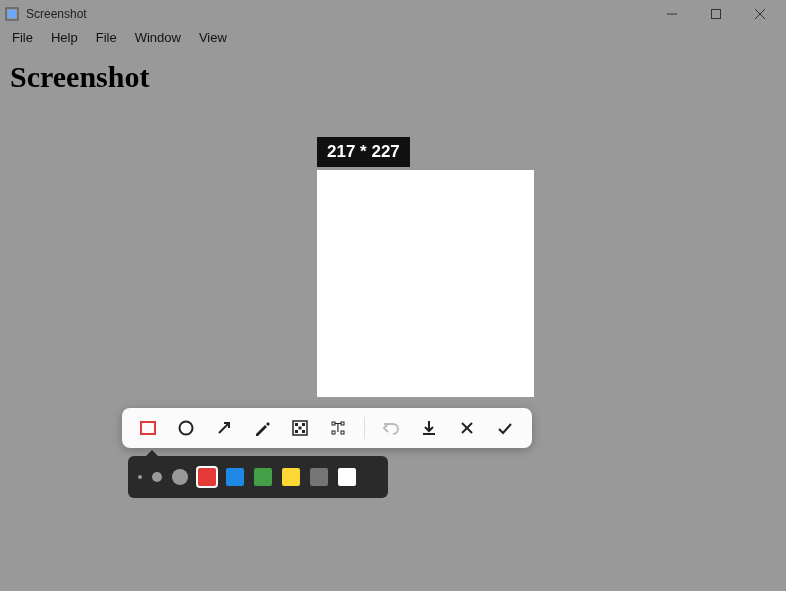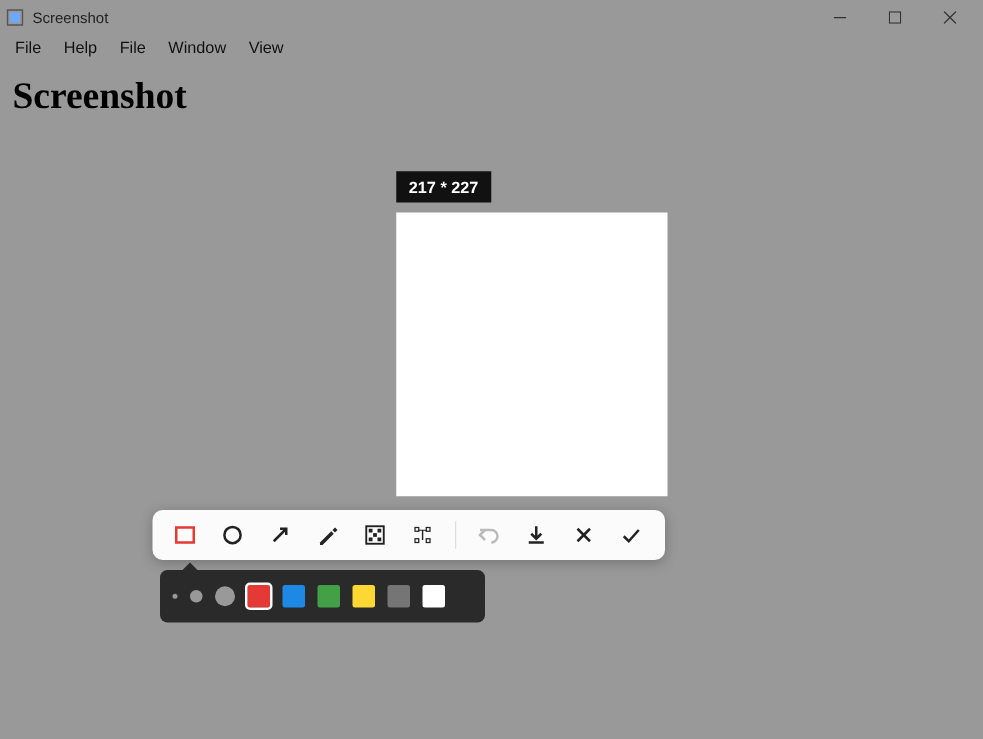--- a/index.html
+++ b/index.html
@@ -71,21 +71,21 @@
     position: absolute;
     left: 317px; top: 170px;
     width: 217px; height: 227px;
     background: #ffffff;
   }
   .size-label {
     position: absolute;
     left: 317px; top: 137px;
     background: #111;
     color: #fff;
-    font-size: 13px;
+    font-size: 17px;
     padding: 5px 10px;
     font-weight: 600;
   }
   .toolbar {
     position: absolute;
     left:122px; top: 408px;
     width: 410px; height: 40px;
     background: #fbfbfb;
     border-radius: 8px;
     box-shadow: 0 2px 10px rgba(0,0,0,0.25);

